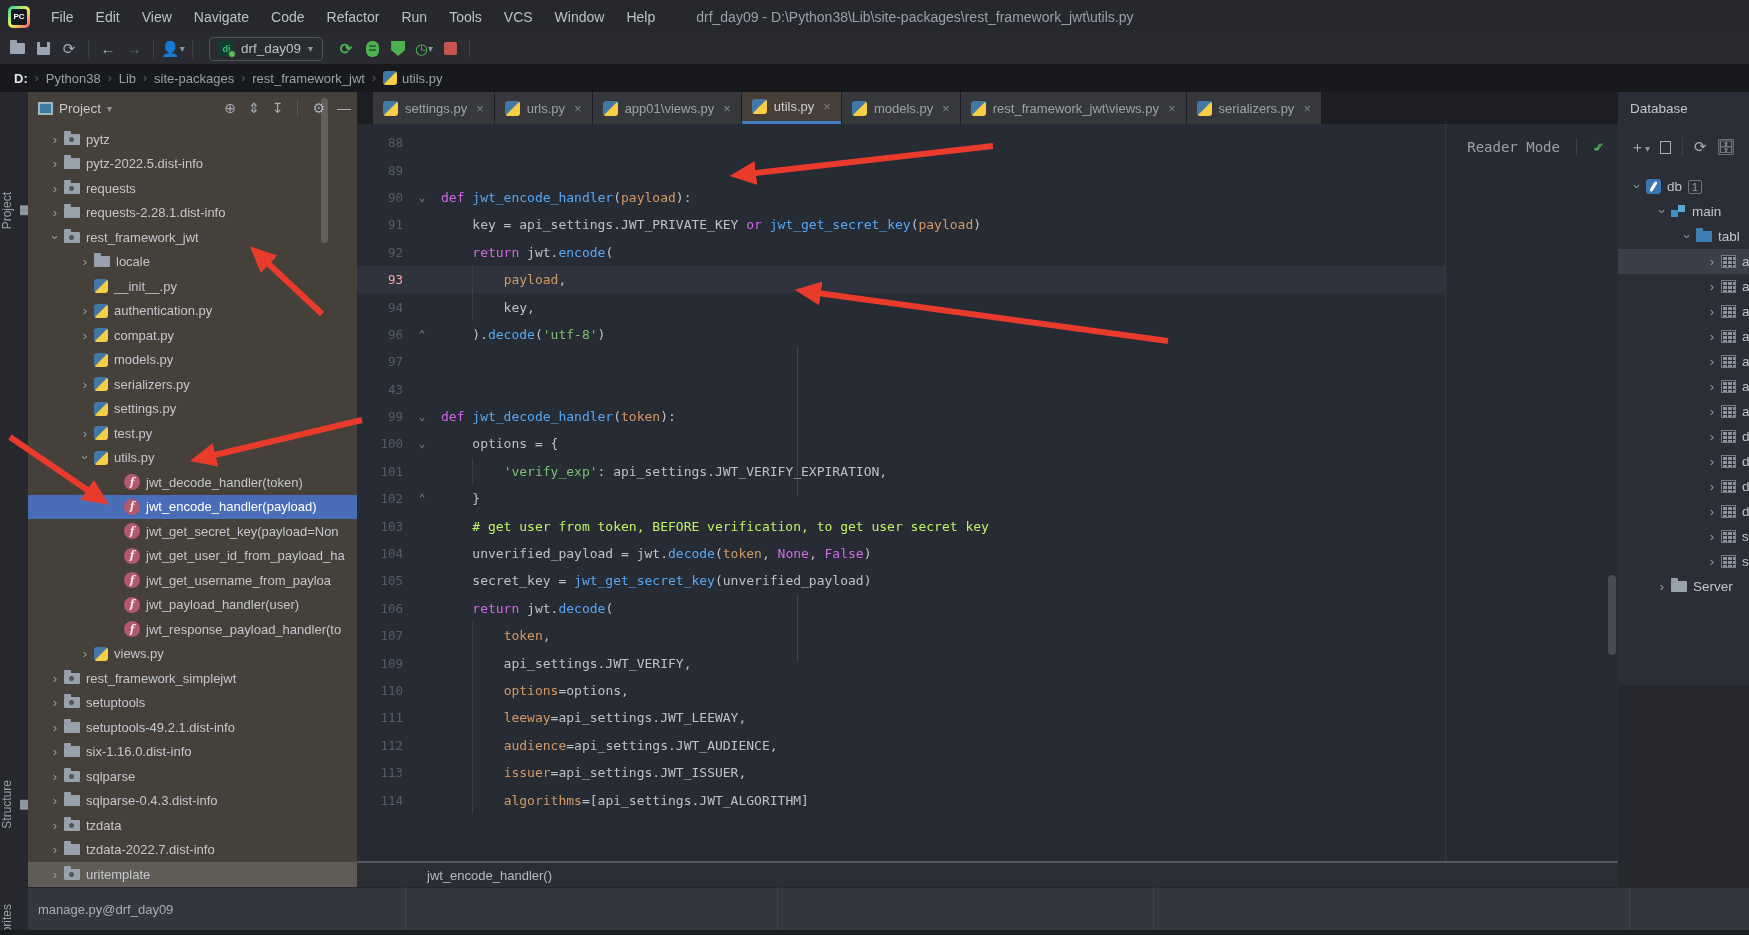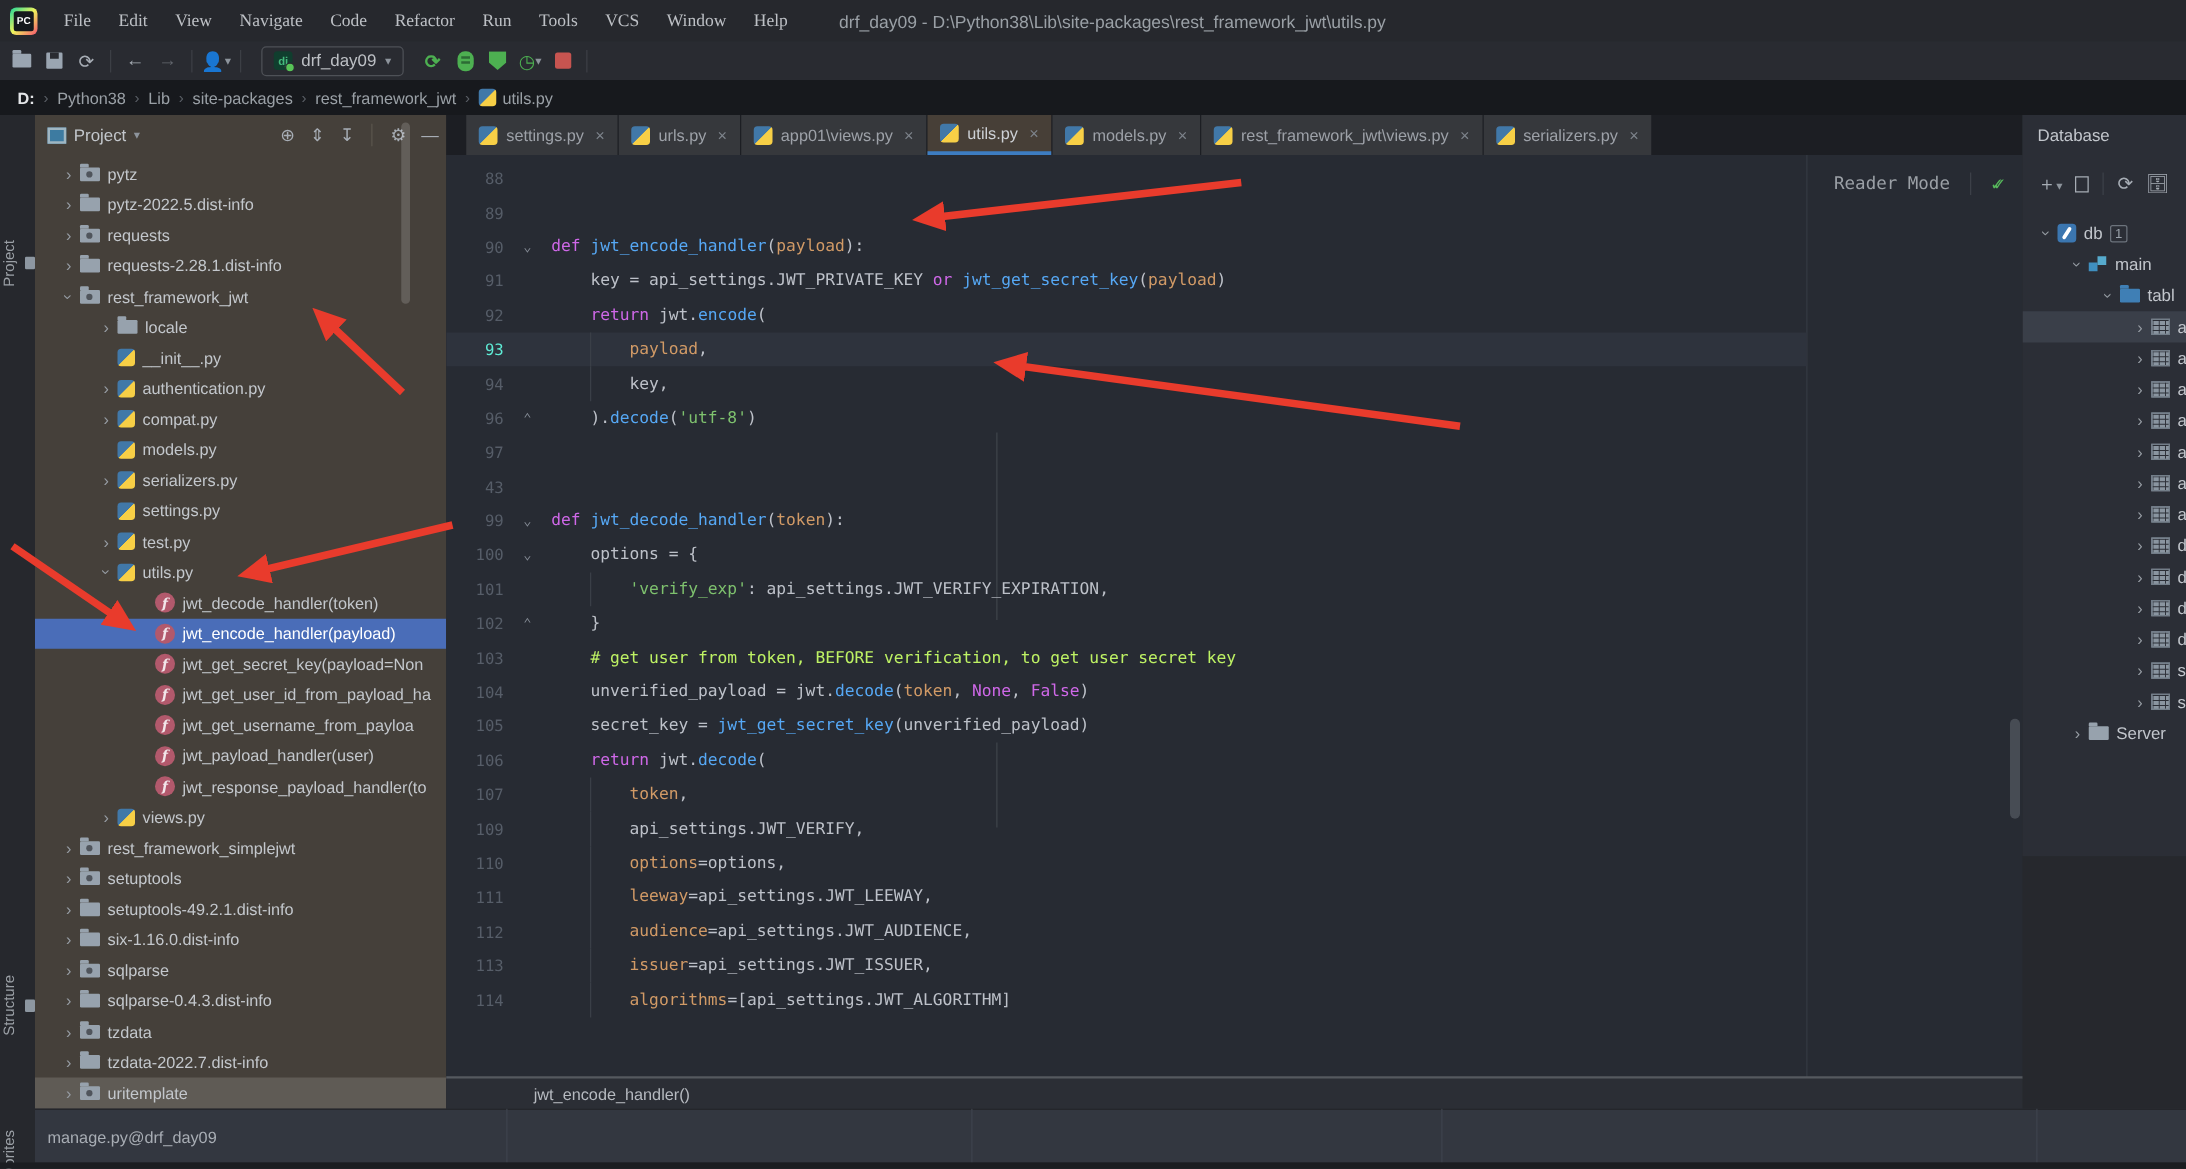--- a/index.html
+++ b/index.html
@@ -10,21 +10,21 @@
 
   
   #menubar { left:0; top:0; width:1749px; height:33px; background:#26282d;
     display:flex; align-items:center; color:#bdc0c5; font-size:14px; }
   #logo { width:22px; height:22px; margin:0 10px 0 8px; border-radius:5px;
     background:linear-gradient(135deg,#1ad69a 0%,#eff35c 50%,#f7506e 100%);
     position:relative; }
   #logo span { position:absolute; left:3px; top:3px; right:3px; bottom:3px;
     background:#15181c; color:#fff; font-size:8px; font-weight:bold;
     display:flex; align-items:center; justify-content:center; border-radius:2px; }
-  .menu-item { padding:0 11px; cursor:default;font-family:Liberation Serif, serif; }
+  .menu-item { padding:0 11px; cursor:default; }
   #win-title { color:#9aa0a6; font-size:14px; margin-left:30px; }
 
   #toolbar { left:0; top:33px; width:1749px; height:31px; background:#292b31;
     display:flex; align-items:center; color:#9aa0a6; }
   .tbi { width:26px; height:22px; display:flex; align-items:center; justify-content:center;
     font-size:15px; color:#a7adb5; }
   .tbsep { width:1px; height:18px; background:#3c3f45; margin:0 6px; }
   .mini-folder { width:15px; height:11px; background:#9aa5b1; border-radius:1px; position:relative; }
   .mini-folder::before { content:""; position:absolute; top:-3px; left:0; width:7px; height:3px;
     background:#9aa5b1; border-radius:1px 1px 0 0; }
@@ -91,21 +91,21 @@
   .tab .pyic { width:15px; height:15px; }
 
   #codepane { left:357px; top:124px; width:1261px; height:738px; background:#272b33; overflow:hidden;
     font-family:"DejaVu Sans Mono", monospace; }
   #code-lines { padding-top:5px; position:relative; }
   .cl { height:27.4px; display:flex; align-items:center; position:relative; }
   .cl .ln { flex:0 0 46px; text-align:right; color:#565d68; font-size:12.5px; z-index:1; }
   .cl .fold { flex:0 0 38px; text-align:center; color:#838a94; font-size:11px; z-index:1; }
   .cl .ct { white-space:pre; font-size:13px; color:#bdc1c9; z-index:1; }
   .cl.cur::before { content:""; position:absolute; left:0; top:0; width:1088px; height:100%; background:#2e333d; }
-  .cl.cur .ln { color:#5eead4; }
+  .cl.cur .ln { color:#fca5a5; }
   .gd { position:absolute; left:115px; top:0; bottom:0; width:1px; background:#3a3f47; }
   .tk-k { color:#cf68e8; } .tk-f { color:#56a8f5; } .tk-a { color:#d19a66; }
   .tk-s { color:#7ec16e; } .tk-c { color:#bef264; }
   #margin-guide { left:1088px; top:0; width:1px; height:738px; background:#343a43; }
   #reader-mode { right:14px; top:14px; display:flex; align-items:center; gap:10px; color:#9ba0a6; font-size:14px; }
   #reader-mode .tbsep { background:#3c4048; }
   .dblcheck { color:#57b85c; font-size:15px; letter-spacing:-7px; padding-right:7px; }
   #ed-scroll { right:2px; top:451px; width:8px; height:80px; background:rgba(166,174,185,.25); border-radius:4px; }
   #fold-line-1 { left:440px; top:222px; width:1px; height:150px; background:#3f444b; }
   #fold-line-2 { left:440px; top:470px; width:1px; height:68px; background:#3f444b; }

